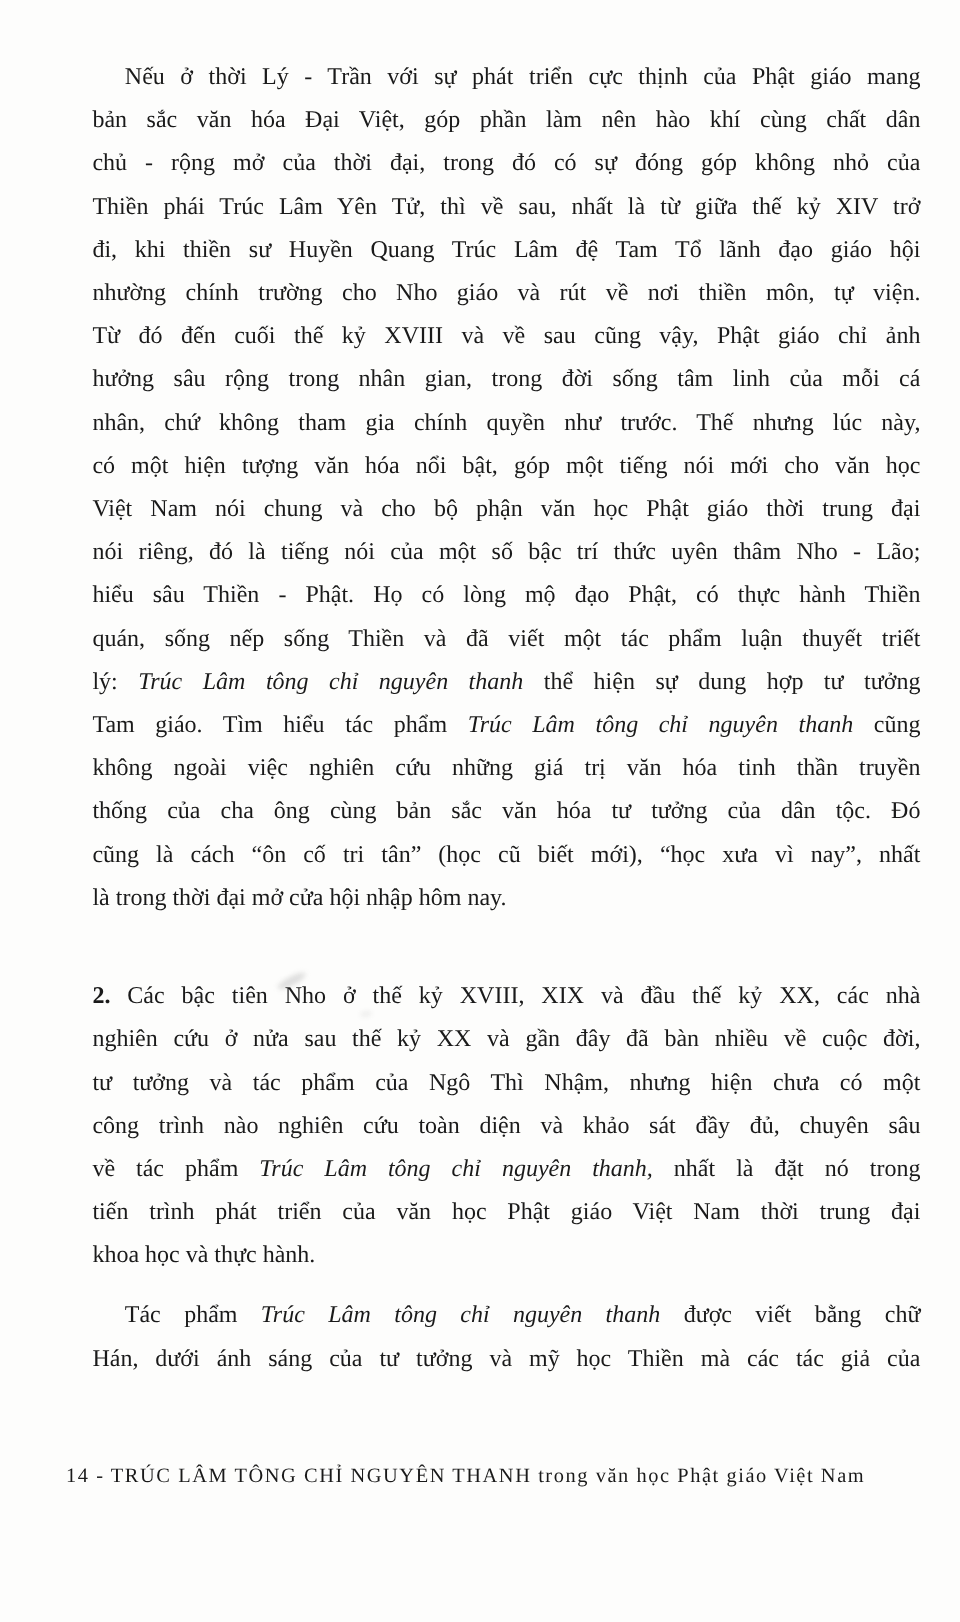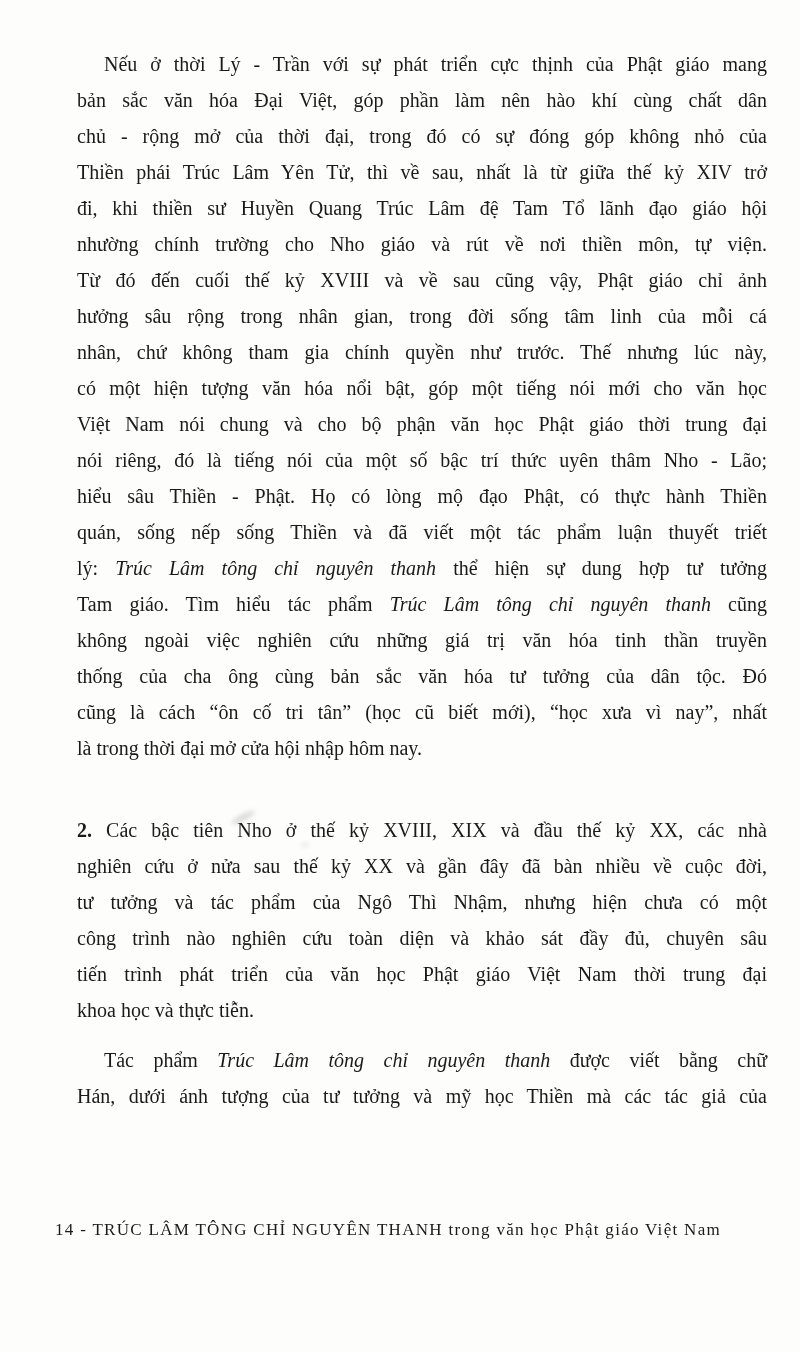--- a/index.html
+++ b/index.html
@@ -72,24 +72,25 @@
         <div class="line"><span>không ngoài việc nghiên cứu những giá trị văn hóa tinh thần truyền</span></div>
         <div class="line"><span>thống của cha ông cùng bản sắc văn hóa tư tưởng của dân tộc. Đó</span></div>
         <div class="line"><span>cũng là cách “ôn cố tri tân” (học cũ biết mới), “học xưa vì nay”, nhất</span></div>
         <div class="line end"><span>là trong thời đại mở cửa hội nhập hôm nay.</span></div>
       </div>
       <div class="para">
         <div class="line"><span class="bd">2.</span><span> Các bậc tiên Nho ở thế kỷ XVIII, XIX và đầu thế kỷ XX, các nhà</span></div>
         <div class="line"><span>nghiên cứu ở nửa sau thế kỷ XX và gần đây đã bàn nhiều về cuộc đời,</span></div>
         <div class="line"><span>tư tưởng và tác phẩm của Ngô Thì Nhậm, nhưng hiện chưa có một</span></div>
         <div class="line"><span>công trình nào nghiên cứu toàn diện và khảo sát đầy đủ, chuyên sâu</span></div>
+        <div class="line"><span>về tác phẩm </span><span class="it">Trúc Lâm tông chỉ nguyên thanh,</span><span> nhất là đặt nó trong</span></div>
         <div class="line"><span>tiến trình phát triển của văn học Phật giáo Việt Nam thời trung đại</span></div>
-        <div class="line end"><span>khoa học và thực tiễn.</span></div>
+        <div class="line end"><span>khoa học và thực hành.</span></div>
       </div>
       <div class="para">
         <div class="line indent"><span>Tác phẩm </span><span class="it">Trúc Lâm tông chỉ nguyên thanh</span><span> được viết bằng chữ</span></div>
-        <div class="line"><span>Hán, dưới ánh tượng của tư tưởng và mỹ học Thiền mà các tác giả của</span></div>
+        <div class="line"><span>Hán, dưới ánh sáng của tư tưởng và mỹ học Thiền mà các tác giả của</span></div>
       </div>
     </div>
   <div class="smudge s1"></div>
   <div class="smudge s2"></div>
   <div class="footer"><span>14</span><span> - </span><span>TRÚC LÂM TÔNG CHỈ NGUYÊN THANH</span> <span>trong văn học Phật giáo Việt Nam</span></div>
 </div>
 
 </body></html>

